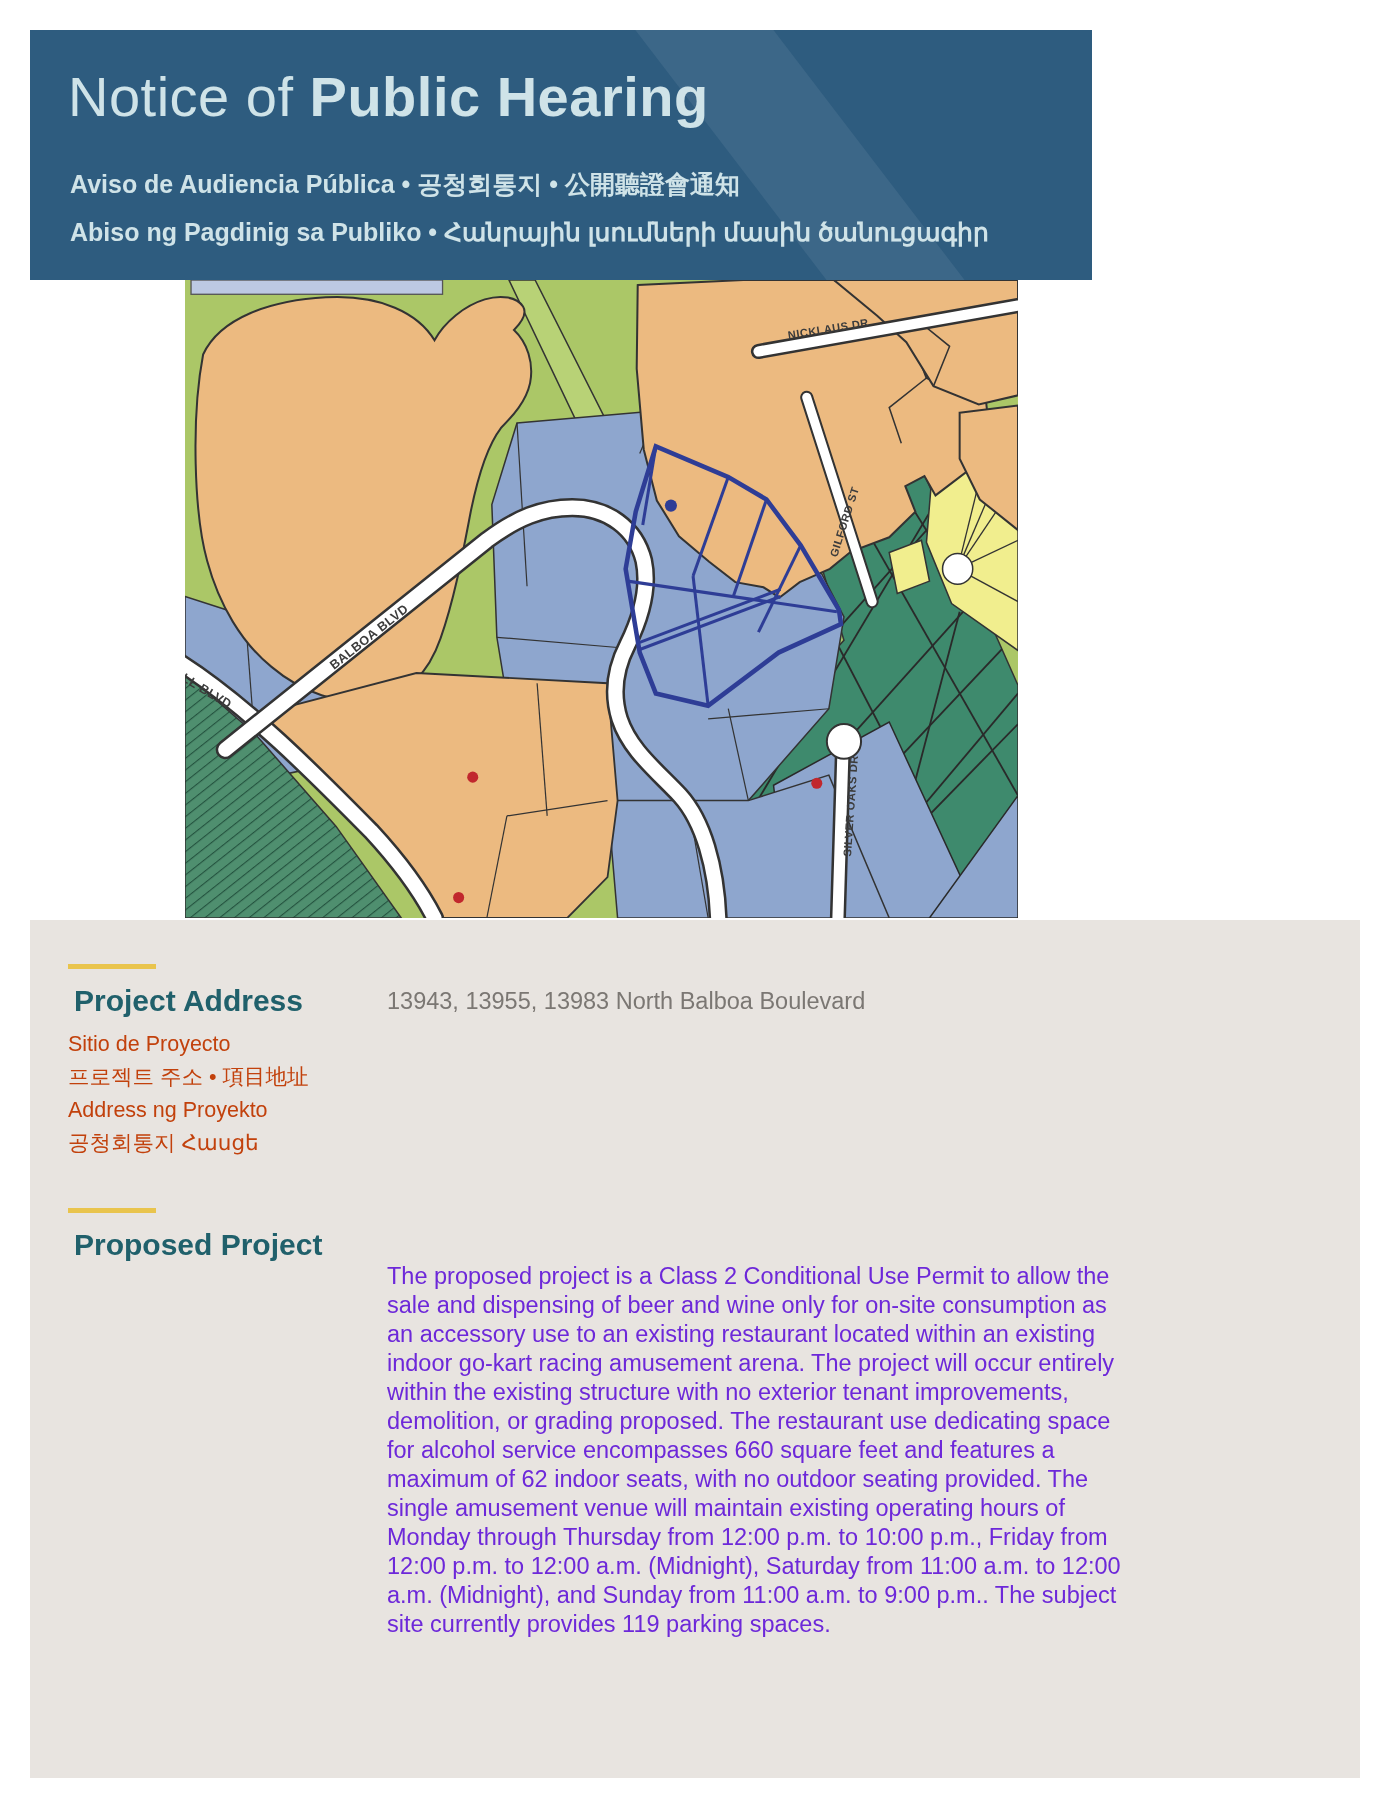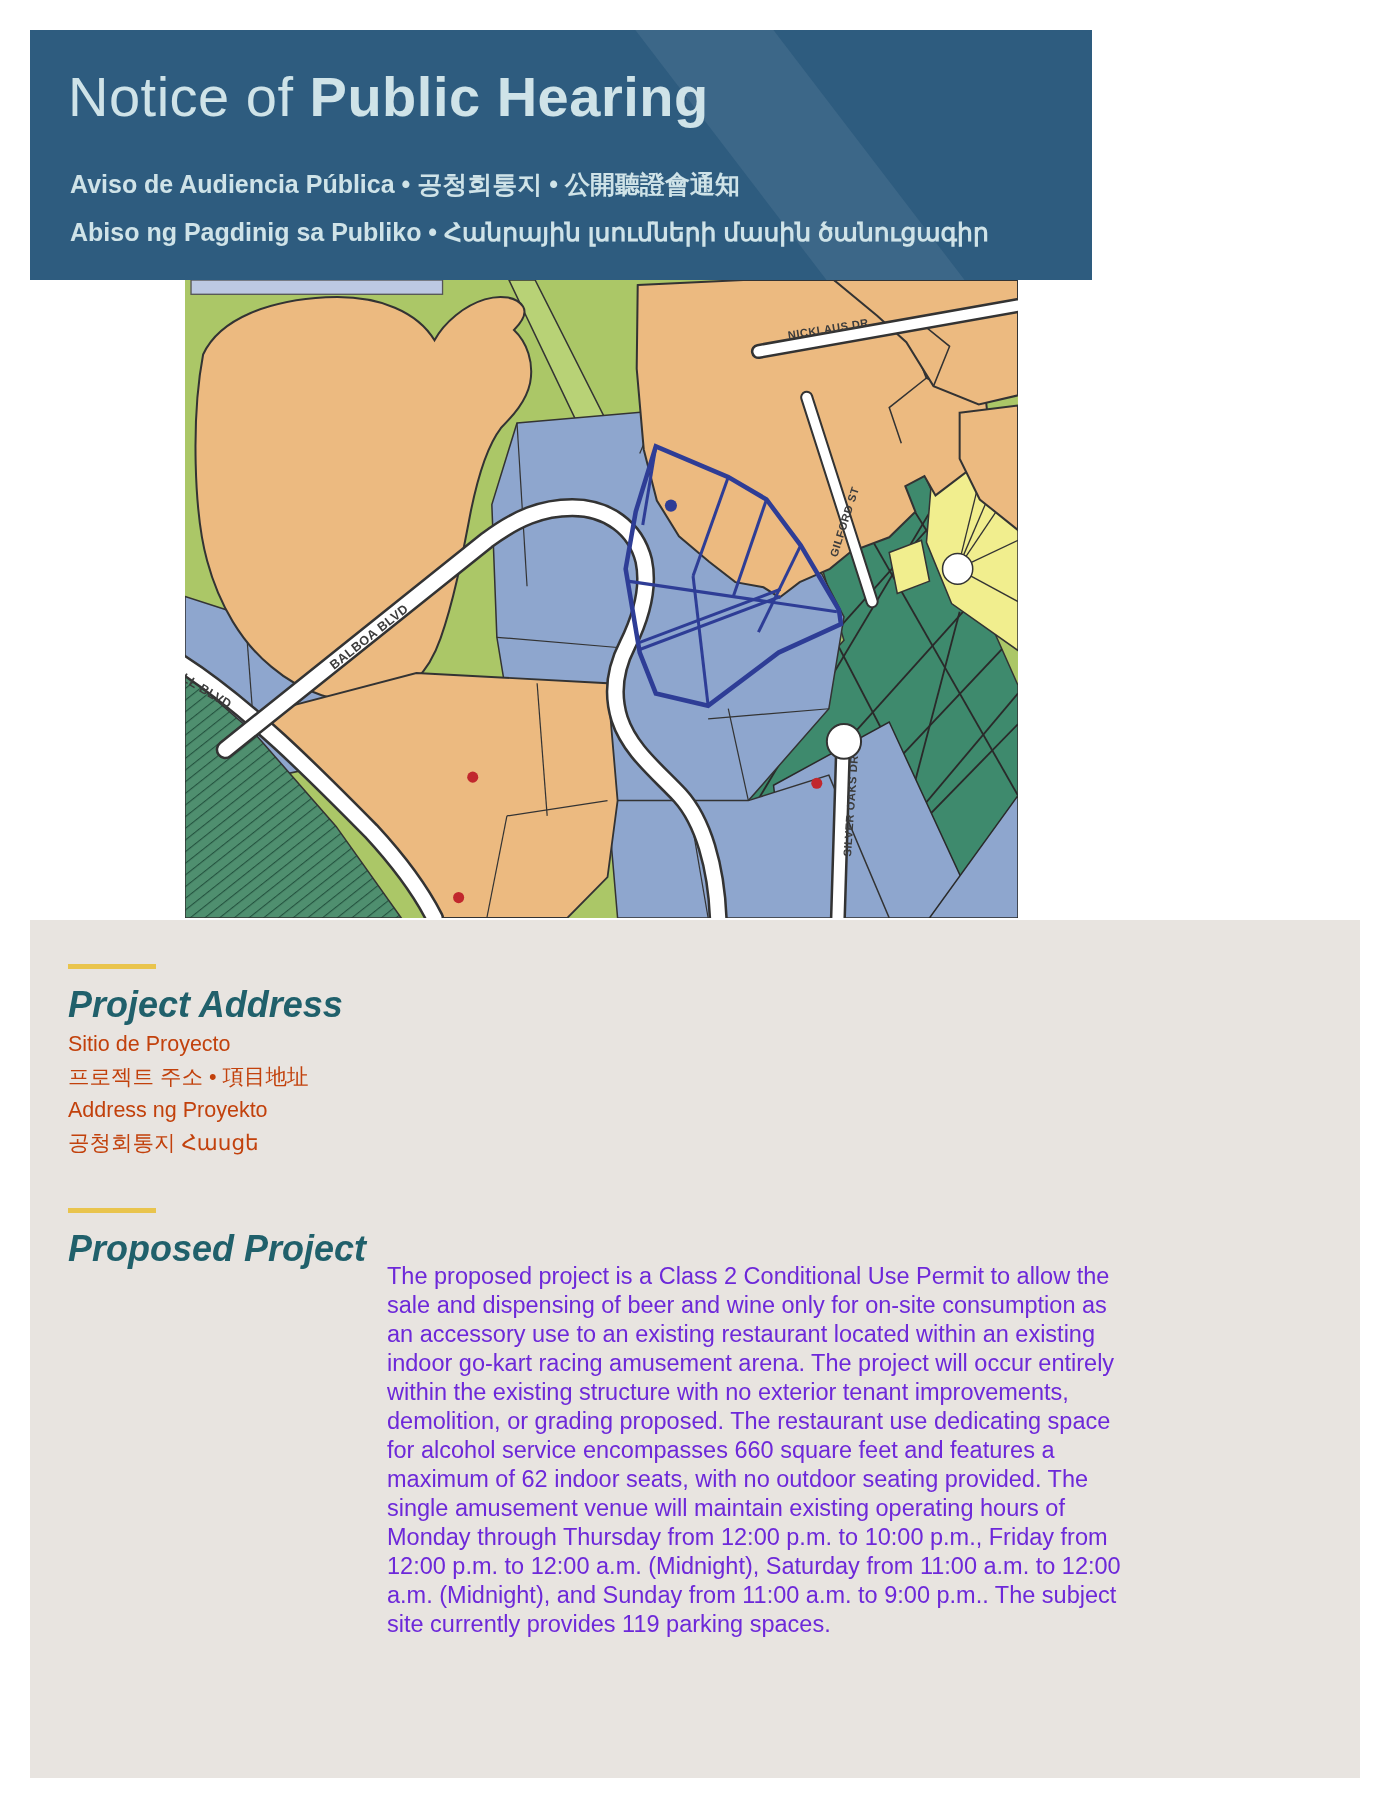--- a/index.html
+++ b/index.html
@@ -22,21 +22,21 @@
   
   .map-wrap{position:absolute;left:185px;top:280px;width:833px;height:638px;overflow:hidden;}
   .map-wrap svg{display:block;}
   .street-label{font-family:"Liberation Sans",sans-serif;font-size:11px;font-weight:700;
         fill:#3c3c3c;letter-spacing:.5px;}
   
   .info-panel{position:absolute;left:30px;top:920px;width:1330px;height:858px;background:#e8e4e0;}
   .divider{position:absolute;left:38px;width:88px;height:5px;background:#e9c44d;}
   .div-addr{top:44px;}
   .div-proj{top:288px;}
-  .sec-title{position:absolute;left:38px;font-size:36px;font-weight:700;color:#20606b;white-space:nowrap;font-style:italic;}
+  .sec-title{position:absolute;left:44px;font-size:30px;font-weight:700;color:#20606b;white-space:nowrap;}
   .t-addr{top:64px;}
   .t-proj{top:308px;}
   .sec-labels{position:absolute;left:38px;width:320px;color:#c2410c;font-size:21.5px;line-height:33px;}
   .l-addr{top:108px;}
   .l-proj{top:352px;}
   .addr-value{position:absolute;left:357px;top:68px;width:760px;color:#7b7773;font-size:23.5px;}
   .proj-desc{position:absolute;left:357px;top:342px;width:748px;color:#6d28d9;
         font-size:23.5px;line-height:29px;text-align:left;}
 </style>
 </head>
@@ -203,19 +203,20 @@
   <div class="info-panel">
 
     <div class="divider div-addr"></div>
     <div class="sec-title t-addr">Project Address</div>
     <div class="sec-labels l-addr">
       <div>Sitio de Proyecto</div>
       <div>프로젝트 주소 • 項目地址</div>
       <div>Address ng Proyekto</div>
       <div>공청회통지 Հասցե</div>
     </div>
+    <div class="addr-value">13943, 13955, 13983 North Balboa Boulevard</div>
 
     <div class="divider div-proj"></div>
     <div class="sec-title t-proj">Proposed Project</div>
     <div class="proj-desc">The proposed project is a Class 2 Conditional Use Permit to allow the sale and dispensing of beer and wine only for on-site consumption as an accessory use to an existing restaurant located within an existing indoor go-kart racing amusement arena. The project will occur entirely within the existing structure with no exterior tenant improvements, demolition, or grading proposed. The restaurant use dedicating space for alcohol service encompasses 660 square feet and features a maximum of 62 indoor seats, with no outdoor seating provided. The single amusement venue will maintain existing operating hours of Monday through Thursday from 12:00 p.m. to 10:00 p.m., Friday from 12:00 p.m. to 12:00 a.m. (Midnight), Saturday from 11:00 a.m. to 12:00 a.m. (Midnight), and Sunday from 11:00 a.m. to 9:00 p.m.. The subject site currently provides 119 parking spaces.</div>
   </div>
 
 </div>
 
 </body></html>

